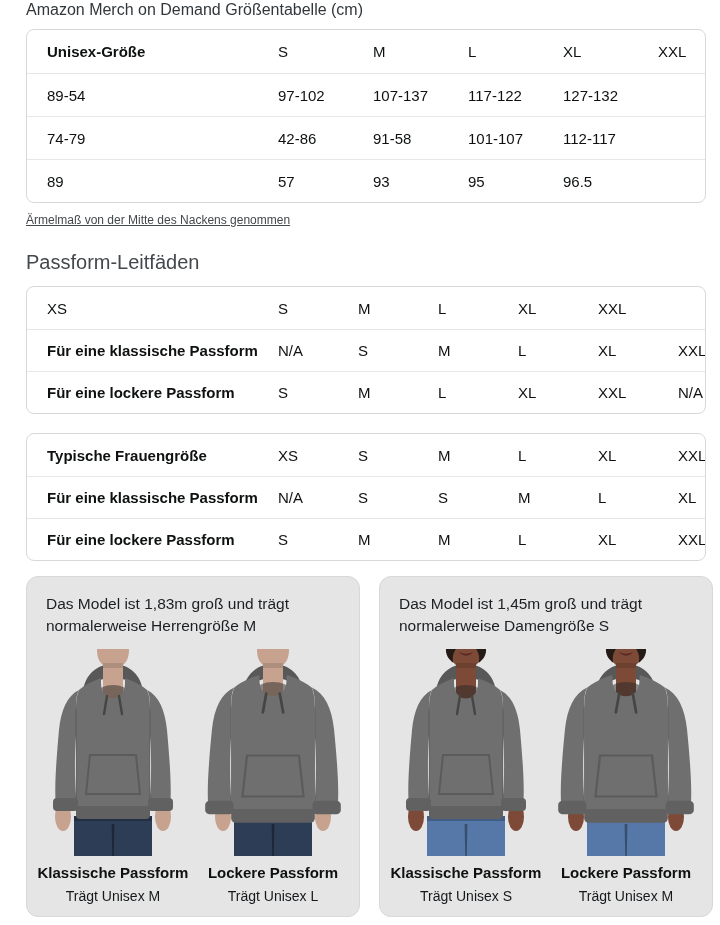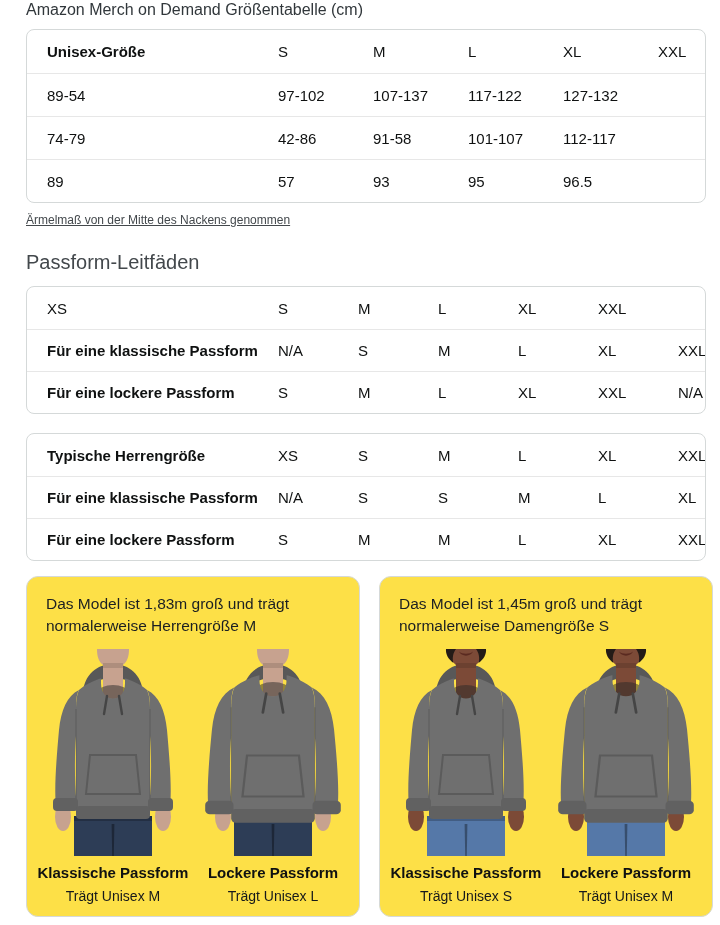--- a/index.html
+++ b/index.html
@@ -23,21 +23,21 @@
   .t2 .trow{grid-template-columns:231px 80px 80px 80px 80px 80px 1fr;height:42px;}
   .trow + .trow{border-top:1px solid var(--divider);}
   .cell{font-size:15px;color:var(--text);white-space:nowrap;}
   .cell.label{font-weight:700;}
 
   .note{font-size:12px;color:var(--muted);padding:10px 0 0;text-decoration:underline;}
   .section-heading{font-size:20px;color:var(--muted);padding:24px 0 12px;}
   .t3{margin-top:19px;}
 
   .cards{display:flex;gap:19px;margin-top:15px;}
-  .card{flex:1;border:1px solid var(--border);border-radius:12px;padding:16px 6px 12px;background:#fde047;}
+  .card{flex:1;border:1px solid var(--border);border-radius:12px;padding:16px 6px 12px;background:#e5e5e5;}
   .card-desc{font-size:15.5px;line-height:1.45;color:#1b1f22;padding:0 13px;min-height:46px;}
   .figures{display:flex;margin-top:10px;}
   .figure{flex:1;display:flex;flex-direction:column;align-items:center;}
   svg.photo{display:block;}
   .fit-label{font-weight:700;font-size:15px;margin-top:8px;color:var(--text);}
   .size-label{font-size:14px;margin-top:7px;color:#16191b;}
 
   
   .card-men{--skin:var(--male-skin);--jeans:var(--male-jeans);}
   .card-women{--skin:var(--female-skin);--jeans:var(--female-jeans);}
@@ -150,21 +150,21 @@
       <div class="cell">M</div>
       <div class="cell">L</div>
       <div class="cell">XL</div>
       <div class="cell">XXL</div>
       <div class="cell">N/A</div>
     </div>
   </div>
 
   <div class="data-table t2 t3">
     <div class="trow">
-      <div class="cell label">Typische Herrengröße</div>
+      <div class="cell label">Typische Frauengröße</div>
       <div class="cell">XS</div>
       <div class="cell">S</div>
       <div class="cell">M</div>
       <div class="cell">L</div>
       <div class="cell">XL</div>
       <div class="cell">XXL</div>
     </div>
     <div class="trow">
       <div class="cell label">Für eine klassische Passform</div>
       <div class="cell">N/A</div>

